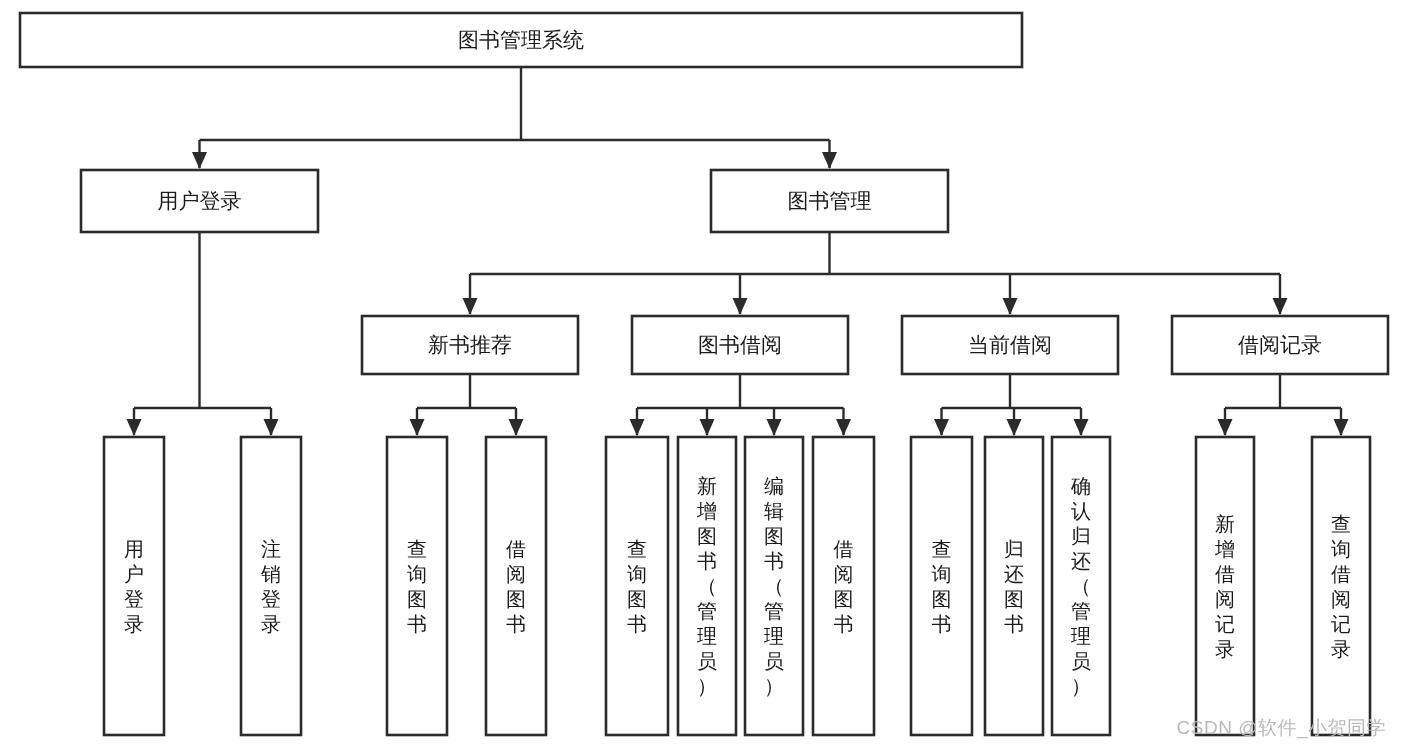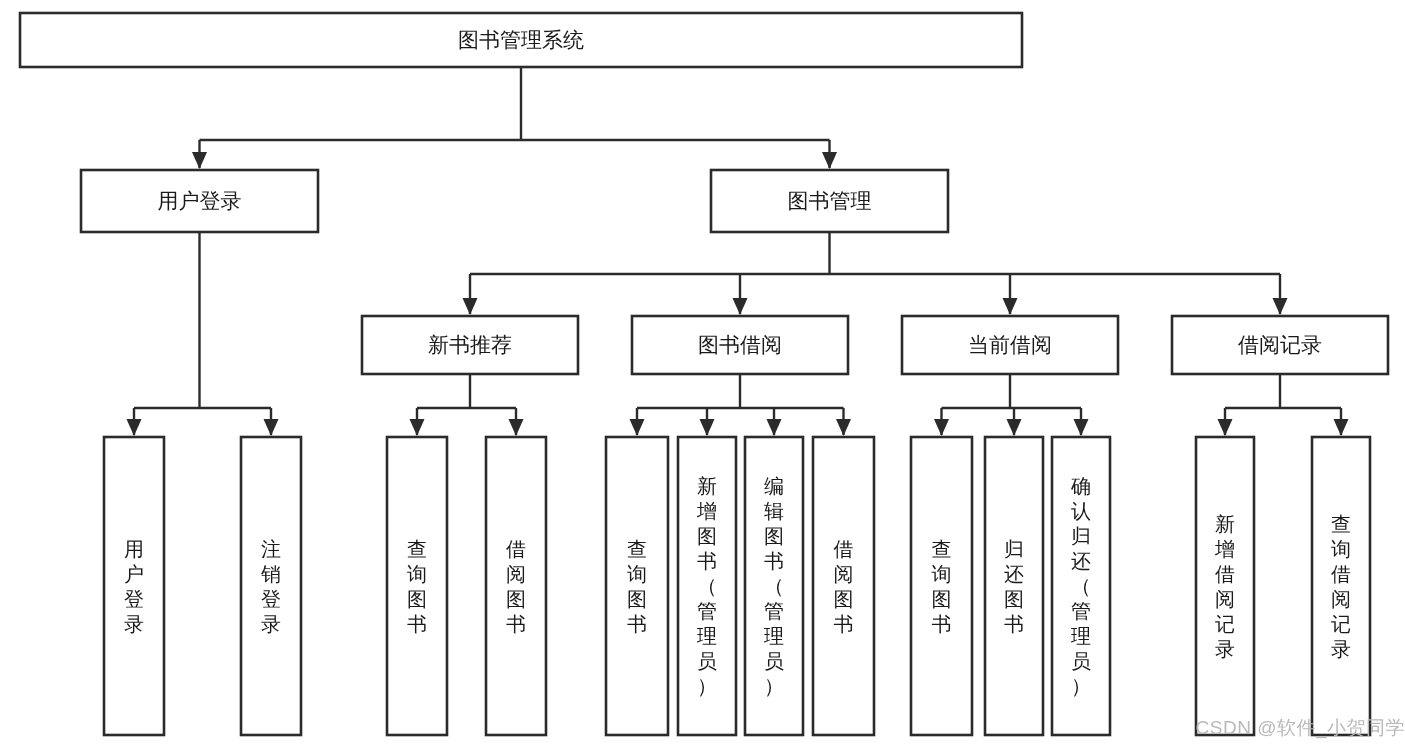--- a/index.html
+++ b/index.html
@@ -51,21 +51,21 @@
     dominant-baseline: middle;
   }
   .node-label-vert {
     fill: #1a1a1a;
     font-family: "Liberation Sans", "DejaVu Sans", sans-serif;
     font-size: 20px;
     text-anchor: middle;
   }
   .watermark {
     position: absolute;
-    right: 0;
+    right: 19px;
     bottom: 6px;
     font-family: "Liberation Sans", "DejaVu Sans", sans-serif;
     font-size: 19px;
     color: #b9b9b9;
     white-space: nowrap;
     letter-spacing: 0.5px;
     pointer-events: none;
   }
 </style>
 </head>

